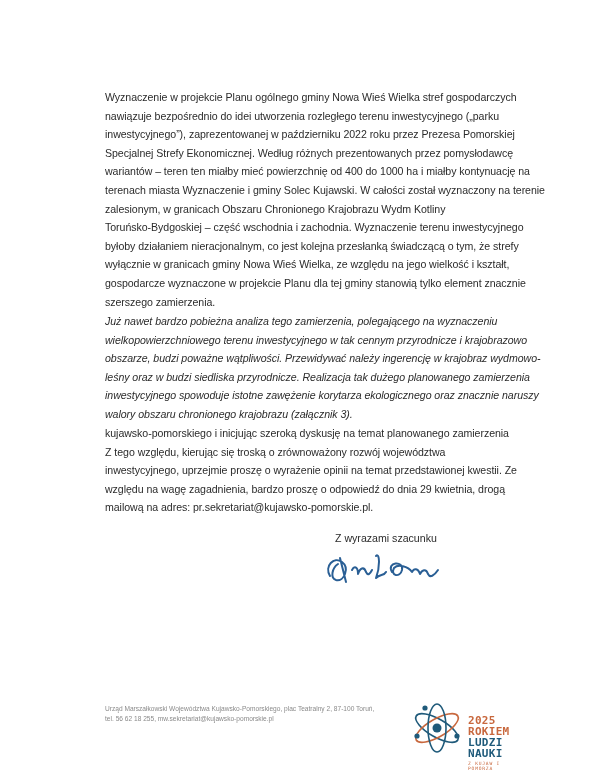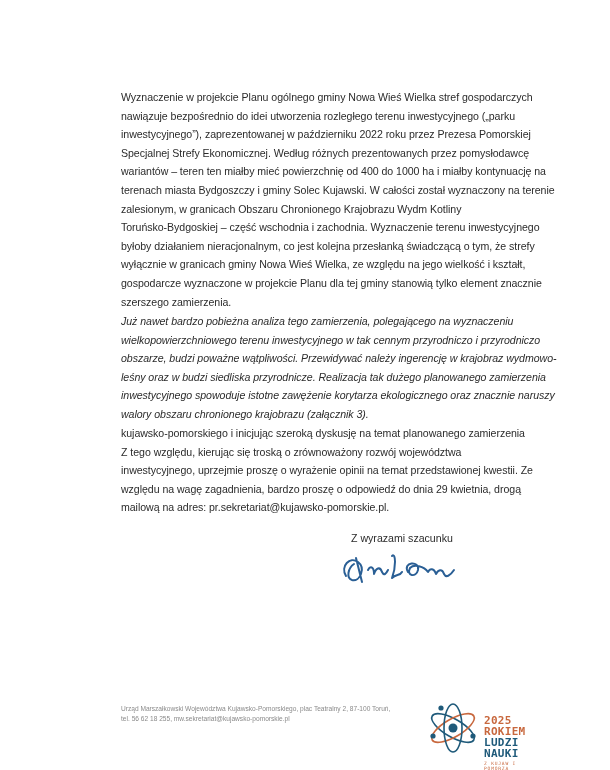--- a/index.html
+++ b/index.html
@@ -1,18 +1,18 @@
 <!DOCTYPE html>
 <html><head>
 <meta charset="utf-8">
 <style>
   html, body { margin: 0; padding: 0; background: #ffffff; }
   body { width: 610px; height: 770px; position: relative; overflow: hidden;
          font-family: "Liberation Sans", "DejaVu Sans", sans-serif; color: #2a2a2a; }
-  .page { position: absolute; left: 16px; top: 0; width: 528px; height: 770px; background: #fff; }
+  .page { position: absolute; left: 0; top: 0; width: 528px; height: 770px; background: #fff; }
   .para { position: absolute; left: 105px; width: 400px; font-size: 10.6px; line-height: 18.6px;
           margin: 0; color: #2b2b2b; letter-spacing: -0.05px; }
   .para span.line { display: block; white-space: nowrap; }
   #p1 { top: 88px; }
   #p2 { top: 312px; font-style: italic; }
   #p3 { top: 424px; }
   .closing { position: absolute; left: 335px; top: 532px; font-size: 10.6px; color: #2b2b2b; }
   .signature { position: absolute; left: 322px; top: 548px; width: 140px; height: 42px; }
   .footer-text { position: absolute; left: 105px; top: 704px; font-size: 6.6px; line-height: 10px; color: #8a8a8a; }
   .footer-text span { display: block; white-space: nowrap; }
@@ -27,32 +27,32 @@
 <body>
 
 <div class="page">
 
   <p class="para" id="p1">
     <span class="line">Wyznaczenie w projekcie Planu ogólnego gminy Nowa Wieś Wielka stref gospodarczych</span>
     <span class="line">nawiązuje bezpośrednio do idei utworzenia rozległego terenu inwestycyjnego („parku</span>
     <span class="line">inwestycyjnego”), zaprezentowanej w październiku 2022 roku przez Prezesa Pomorskiej</span>
     <span class="line">Specjalnej Strefy Ekonomicznej. Według różnych prezentowanych przez pomysłodawcę</span>
     <span class="line">wariantów – teren ten miałby mieć powierzchnię od 400 do 1000 ha i miałby kontynuację na</span>
-    <span class="line">terenach miasta Bydgoszczy i gminy Solec Kujawski. W całości został wyznaczony na terenie</span>
+    <span class="line">terenach miasta Wyznaczenie i gminy Solec Kujawski. W całości został wyznaczony na terenie</span>
     <span class="line">zalesionym, w granicach Obszaru Chronionego Krajobrazu Wydm Kotliny</span>
     <span class="line">Toruńsko-Bydgoskiej – część wschodnia i zachodnia. Wyznaczenie terenu inwestycyjnego</span>
     <span class="line">byłoby działaniem nieracjonalnym, co jest kolejna przesłanką świadczącą o tym, że strefy</span>
     <span class="line">wyłącznie w granicach gminy Nowa Wieś Wielka, ze względu na jego wielkość i kształt,</span>
     <span class="line">gospodarcze wyznaczone w projekcie Planu dla tej gminy stanowią tylko element znacznie</span>
     <span class="line">szerszego zamierzenia.</span>
   </p>
 
   <p class="para" id="p2">
     <span class="line">Już nawet bardzo pobieżna analiza tego zamierzenia, polegającego na wyznaczeniu</span>
-    <span class="line">wielkopowierzchniowego terenu inwestycyjnego w tak cennym przyrodniczo i przyrodniczo</span>
+    <span class="line">wielkopowierzchniowego terenu inwestycyjnego w tak cennym przyrodnicze i krajobrazowo</span>
     <span class="line">obszarze, budzi poważne wątpliwości. Przewidywać należy ingerencję w krajobraz wydmowo-</span>
     <span class="line">leśny oraz w budzi siedliska przyrodnicze. Realizacja tak dużego planowanego zamierzenia</span>
     <span class="line">inwestycyjnego spowoduje istotne zawężenie korytarza ekologicznego oraz znacznie naruszy</span>
     <span class="line">walory obszaru chronionego krajobrazu (załącznik 3).</span>
   </p>
 
   <p class="para" id="p3">
     <span class="line">kujawsko-pomorskiego i inicjując szeroką dyskusję na temat planowanego zamierzenia</span>
     <span class="line">Z tego względu, kierując się troską o zrównoważony rozwój województwa</span>
     <span class="line">inwestycyjnego, uprzejmie proszę o wyrażenie opinii na temat przedstawionej kwestii. Ze</span>

